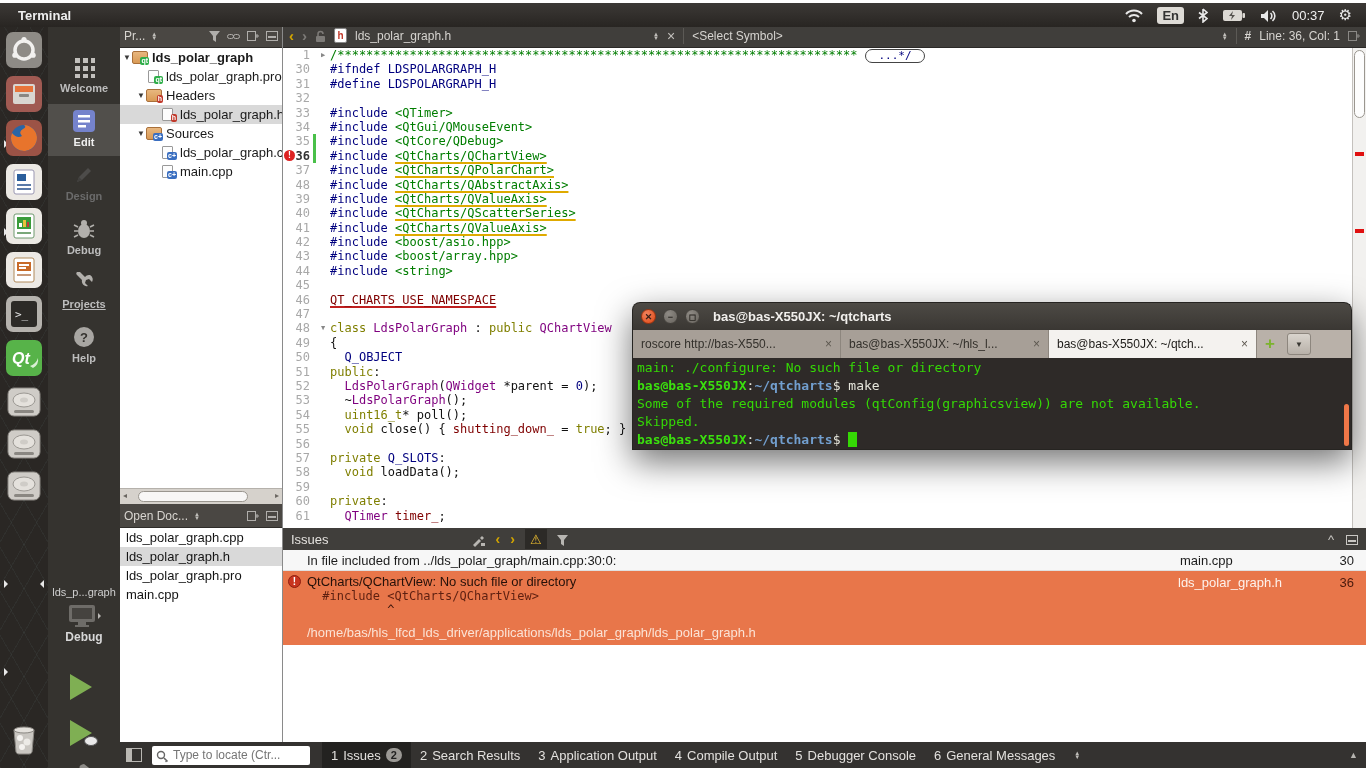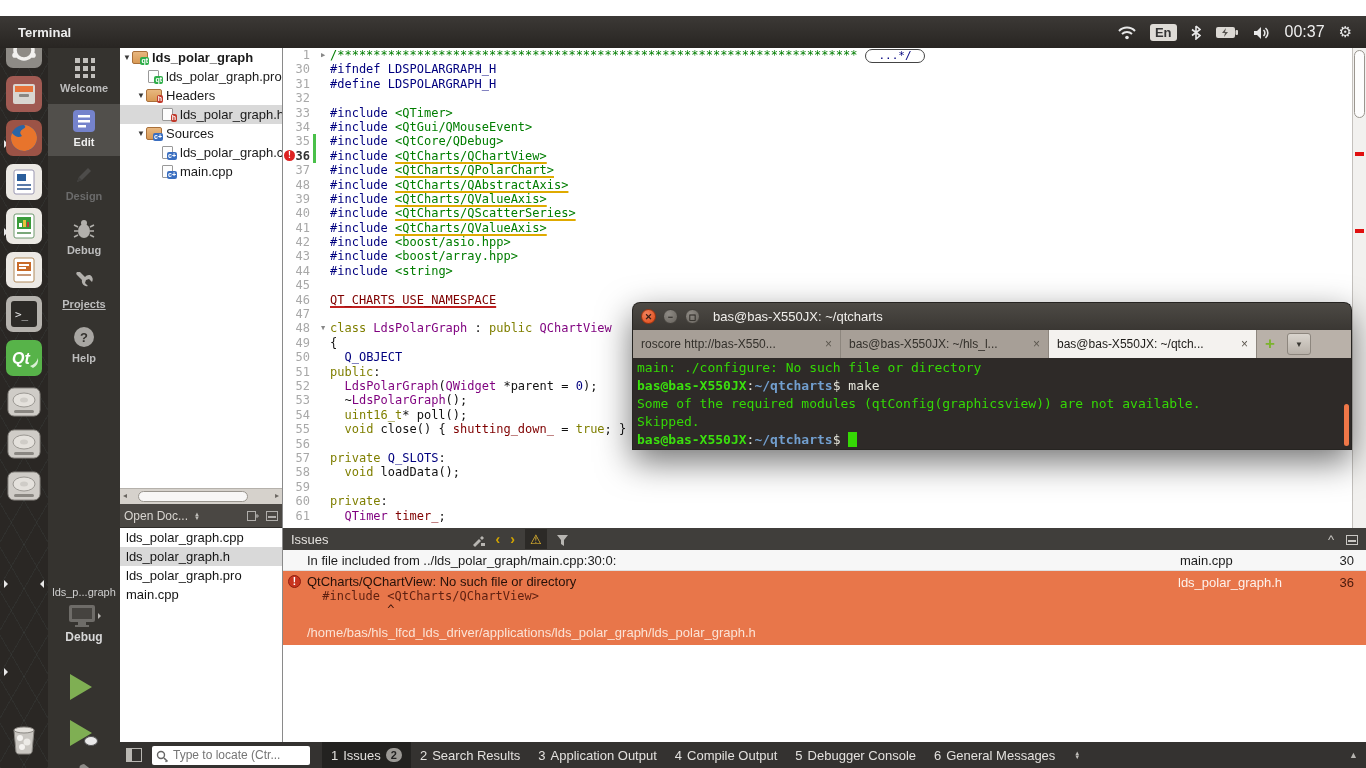--- a/index.html
+++ b/index.html
@@ -1,28 +1,28 @@
 <!DOCTYPE html>
 <html><head>
 <meta charset="utf-8">
 <style>
   * { margin:0; padding:0; box-sizing:border-box; }
   html,body { background:#000; }
   #screen{ position:relative; width:1366px; height:768px; overflow:hidden;
            font-family:"Liberation Sans",sans-serif; background:#fff; }
 
   
-  .topbar{ position:absolute; left:0; top:16px; width:1366px; height:32px;
+  .topbar{ position:absolute; left:0; top:3px; width:1366px; height:24px;
            background:linear-gradient(#3c3936,#282522); color:#eee;
            display:flex; align-items:center; z-index:90; }
   .topbar .apptitle{ font-weight:bold; font-size:13px; margin-left:18px; }
   .tray{ margin-left:auto; display:flex; align-items:center; gap:14px; padding-right:14px; }
   .kbd-badge{ background:#dedbd6; color:#333; font-size:13px; font-weight:bold;
               padding:1px 5px; border-radius:3px; }
-  .clock{ font-size:16px; color:#efefef; }
+  .clock{ font-size:13px; color:#efefef; }
   .gear{ font-size:15px; color:#e8e8e8; }
 
   
   .dock{ position:absolute; left:0; top:24px; width:48px; height:744px; z-index:80;
          background:
           repeating-linear-gradient(60deg, rgba(90,110,110,.12) 0 1px, transparent 1px 22px),
           repeating-linear-gradient(-60deg, rgba(90,110,110,.12) 0 1px, transparent 1px 22px),
           #2a2724; }
   .dock-item{ position:absolute; left:4px; width:40px; height:40px; border-radius:8px;
               display:flex; align-items:center; justify-content:center; }
@@ -177,21 +177,21 @@
   .terminal{ position:absolute; left:632px; top:302px; width:720px; height:148px; z-index:95;
              border-radius:8px 8px 0 0; box-shadow:0 12px 34px rgba(0,0,0,.55); }
   .term-titlebar{ height:28px; background:linear-gradient(#4d4a45,#3a3733);
                   border-radius:8px 8px 0 0; border:1px solid #262421; border-bottom:none;
                   display:flex; align-items:center; padding:0 8px; gap:7px; }
   .wbtn{ width:15px; height:15px; border-radius:50%; font-size:9px; font-weight:bold;
          text-align:center; line-height:14px; color:#3b2018; }
   .wbtn.close{ background:radial-gradient(circle at 35% 30%, #f2825d, #dd4814); border:1px solid #9e3410; }
   .wbtn.min,.wbtn.max{ background:radial-gradient(circle at 35% 30%, #8f8b85, #66625c);
                        border:1px solid #44413c; color:#26231f; }
-  .term-title{ color:#f1efec; font-weight:normal; font-size:13px; margin-left:6px; }
+  .term-title{ color:#f1efec; font-weight:bold; font-size:13px; margin-left:6px; }
   .term-tabs{ height:28px; background:#b9b1a9; display:flex; align-items:stretch;
               border-left:1px solid #262421; border-right:1px solid #262421; }
   .ttab{ width:208px; display:flex; align-items:center; font-size:12px; padding:0 8px;
          color:#33302b; background:#a79f97; border-right:1px solid #8d867e; gap:4px; }
   .ttab .tlabel{ overflow:hidden; white-space:nowrap; flex:1; }
   .ttab .tclose{ color:#5c574f; font-size:12px; }
   .ttab.active{ background:#f4f2ef; color:#1d1b18; }
   .tab-plus{ width:26px; display:flex; align-items:center; justify-content:center;
              color:#7cb32e; font-weight:bold; font-size:17px; }
   .tab-drop{ width:24px; margin:3px 4px; background:linear-gradient(#d9d4cd,#b8b1a9);

